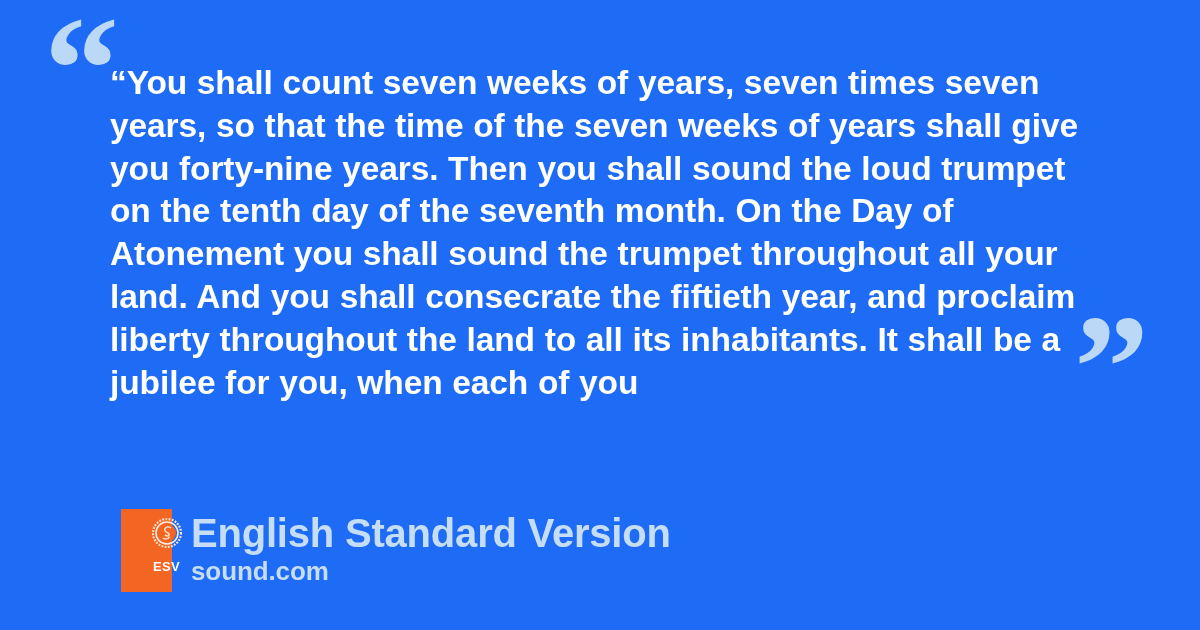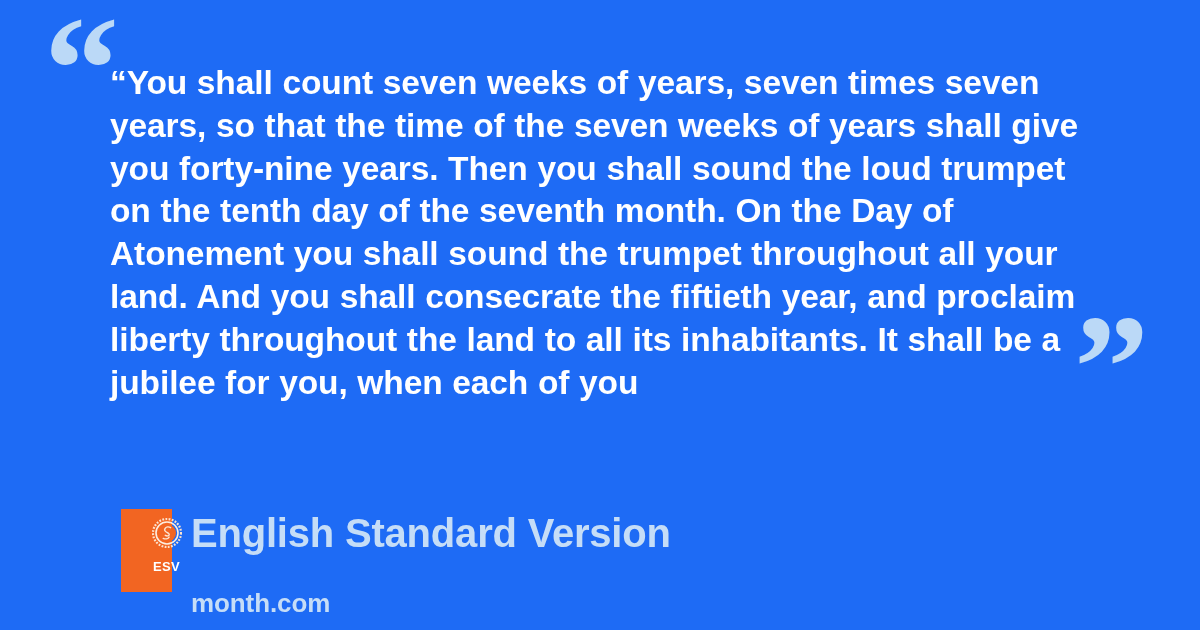--- a/index.html
+++ b/index.html
@@ -97,21 +97,20 @@
     letter-spacing: 0.3px;
     line-height: 1;
   }
 
   .attribution {
     margin-left: 19px;
     display: flex;
     flex-direction: column;
     justify-content: flex-start;
     padding-top: 1px;
-    gap: 32px;
   }
   .version-name {
     color: #C5DDF7;
     font-family: "Liberation Sans Narrow", "Liberation Sans", sans-serif;
     font-weight: 700;
     font-size: 40px;
     line-height: 46px;
     letter-spacing: -0.2px;
     white-space: nowrap;
   }
@@ -148,18 +147,18 @@
           <circle cx="15" cy="15" r="9" fill="#F26522"></circle>
           <path d="M18.6 9.6c-2.1-1.1-4.6-0.6-5.6 1.0c-0.9 1.5 0.1 3.0 1.9 3.8c1.9 0.9 2.6 1.7 2.2 2.6c-0.5 1.0-2.2 1.2-3.8 0.4" fill="none" stroke="#FCE3CF" stroke-width="1.5" stroke-linecap="round"></path>
           <path d="M11.2 20.4c2.4 1.0 5.0 0.4 5.9-1.3" fill="none" stroke="#FCE3CF" stroke-width="1.4" stroke-linecap="round"></path>
         </svg>
       </span>
       <span class="logo-abbr">ESV</span>
     </div>
 
     <div class="attribution">
       <span class="version-name">English Standard Version</span>
-      <span class="site-url">month.com</span>
+      <span class="site-url">sound.com</span>
     </div>
 
   </div>
 
 </div>
 
 </body></html>

